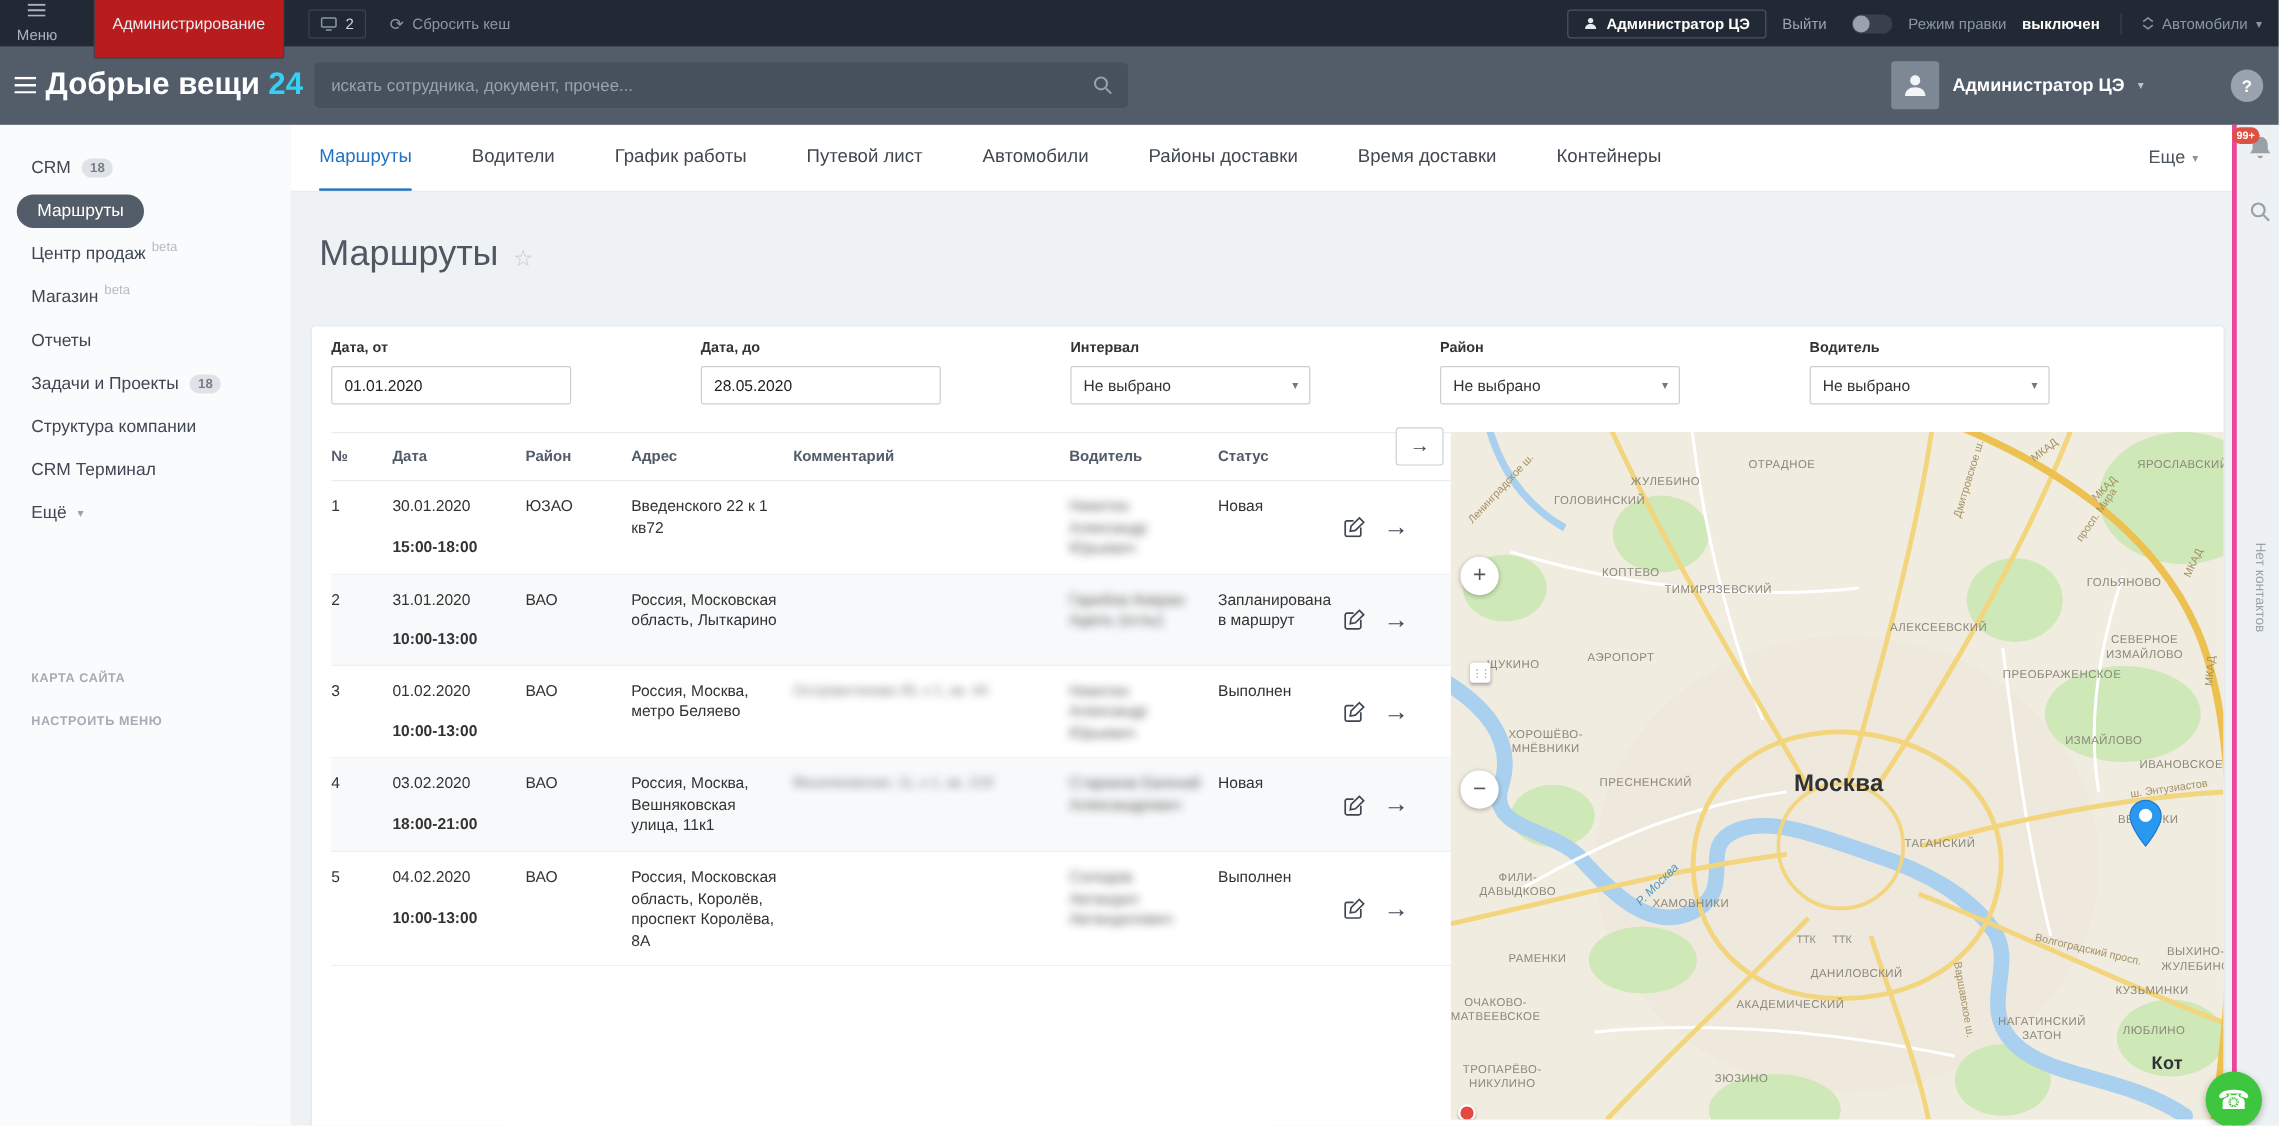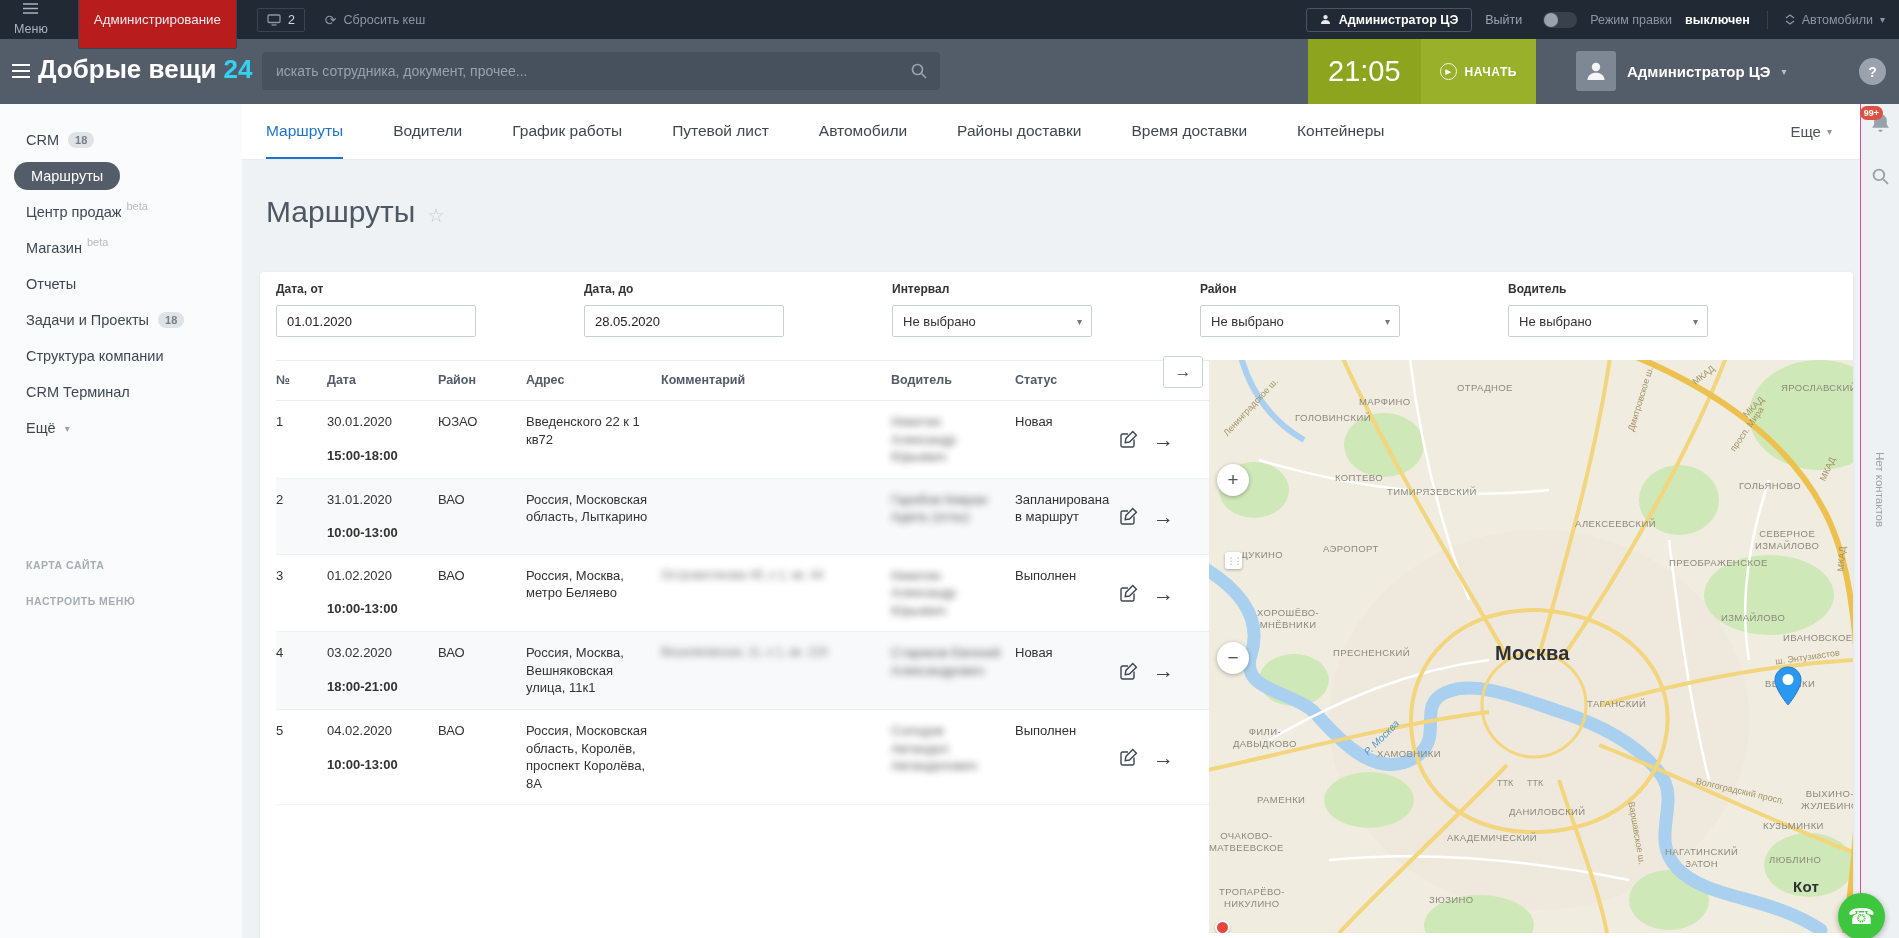--- a/index.html
+++ b/index.html
@@ -51,21 +51,21 @@
   .sb-list{padding-top:18px;}
   .sb-item{height:36px;display:flex;align-items:center;gap:9px;padding-left:26px;font-size:14.5px;color:#3f4752;cursor:pointer;}
   .sb-badge{background:#dfe3e7;color:#767f89;font-size:11px;border-radius:9px;padding:2px 7px;font-weight:bold;}
   .sb-item.active{padding-left:14px;}
   .sb-pill{background:#535c69;color:#fff;border-radius:16px;padding:6px 17px;font-size:14.5px;}
   .sb-sup{font-size:11px;color:#b6bcc3;position:relative;top:-6px;margin-left:-4px;}
   .sb-caret{font-size:10px;color:#9aa1a8;}
   .sb-footer{position:absolute;top:455px;left:26px;display:flex;flex-direction:column;gap:24px;}
   .sb-flink{font-size:10.5px;font-weight:bold;color:#a6acb3;letter-spacing:.5px;cursor:pointer;}
   
-  .right-rail{position:absolute;top:104px;right:0;width:39px;bottom:0;background:#edf1f3;border-left:1px solid #ec4899;z-index:30;}
+  .right-rail{position:absolute;top:104px;right:0;width:39px;bottom:0;background:#edf1f3;border-left:4px solid #ec4899;z-index:30;}
   .rr-bell{position:absolute;top:9px;left:10px;cursor:pointer;}
   .rr-badge{position:absolute;top:2px;right:16px;background:#dd5145;color:#fff;font-size:9px;font-weight:bold;padding:2px 4px;border-radius:8px;z-index:2;}
   .rr-search{position:absolute;top:64px;left:11px;cursor:pointer;}
   .rr-vtext{position:absolute;top:348px;left:13px;writing-mode:vertical-rl;font-size:11.5px;color:#9aa1a9;white-space:nowrap;}
   .phone-fab{position:absolute;left:1838px;top:893px;width:47px;height:47px;border-radius:50%;background:#3ec63e;color:#fff;display:flex;align-items:center;justify-content:center;font-size:22px;box-shadow:0 2px 6px rgba(0,0,0,.3);z-index:45;cursor:pointer;}
   
   .content{position:absolute;left:242px;top:104px;width:1618px;bottom:0;overflow:hidden;}
   .tabbar{height:56px;background:#fff;border-bottom:1px solid #e8ecef;display:flex;align-items:stretch;padding:0 24px;}
   .tab{display:flex;align-items:center;margin-right:50px;font-size:15.5px;color:#40474f;cursor:pointer;border-bottom:2px solid transparent;white-space:nowrap;}
   .tab.active{color:#1f72c4;border-bottom-color:#1f72c4;}
@@ -168,29 +168,20 @@
   </div>
   <div class="h-logo"><span>Добрые вещи</span><span class="accent">24</span></div>
   <div class="h-search-wrap">
     <input class="h-search" type="text" placeholder="искать сотрудника, документ, прочее..." style="">
     <span class="h-search-icon">
       <svg width="16" height="16" viewBox="0 0 16 16" fill="none" stroke="#99a2ac" stroke-width="1.7">
           <circle cx="6.5" cy="6.5" r="5"></circle>
           <path d="M10.5 10.5L15 15"></path>
         </svg>
     </span>
-  </div>
-  <div class="h-timer">
-    <div class="h-timer-time">21:05</div>
-    <div class="h-timer-action">
-      <span class="play-circle">
-          <span>▶</span>
-        </span>
-      <span>НАЧАТЬ</span>
-    </div>
   </div>
   <div class="h-user">
     <div class="h-avatar">
       <svg width="22" height="22" viewBox="0 0 22 22" fill="#ffffff" opacity=".92">
           <circle cx="11" cy="7" r="4.2"></circle>
           <path d="M2.5 20c0-4.6 3.8-7.2 8.5-7.2s8.5 2.6 8.5 7.2z"></path>
         </svg>
     </div>
     <span class="h-username">Администратор ЦЭ</span>
     <span class="h-caret">▾</span>
@@ -462,21 +453,21 @@
             <path d="M280 352 C 195 362, 90 390, -10 412"></path>
             <path d="M330 250 C 415 255, 465 310, 458 370 C 450 435, 395 470, 330 472 C 255 474, 205 430, 202 365 C 200 300, 250 248, 330 250 Z"></path>
             <circle cx="325" cy="345" r="52" stroke-width="3"></circle>
           </g>
 
           <path d="M410 -10 C 500 25, 585 80, 622 165 C 650 230, 652 330, 648 450 C 646 500, 640 545, 636 573" stroke="#edc14f" stroke-width="6" fill="none"></path>
         </svg>
 
         <span class="map-label" style="left:248px;top:22px">ОТРАДНОЕ</span>
         <span class="map-label" style="left:572px;top:22px">ЯРОСЛАВСКИЙ</span>
-        <span class="map-label" style="left:150px;top:36px">МАРФИНО</span>
+        <span class="map-label" style="left:150px;top:36px">ЖУЛЕБИНО</span>
         <span class="map-label" style="left:86px;top:52px">ГОЛОВИНСКИЙ</span>
         <span class="map-label" style="left:126px;top:112px">КОПТЕВО</span>
         <span class="map-label" style="left:178px;top:126px">ТИМИРЯЗЕВСКИЙ</span>
         <span class="map-label" style="left:530px;top:120px">ГОЛЬЯНОВО</span>
         <span class="map-label" style="left:366px;top:158px">АЛЕКСЕЕВСКИЙ</span>
         <span class="map-label" style="left:114px;top:183px">АЭРОПОРТ</span>
         <span class="map-label" style="left:30px;top:189px">ЩУКИНО</span>
         <span class="map-label" style="left:546px;top:168px">СЕВЕРНОЕ
 ИЗМАЙЛОВО</span>
         <span class="map-label" style="left:460px;top:197px">ПРЕОБРАЖЕНСКОЕ</span>

